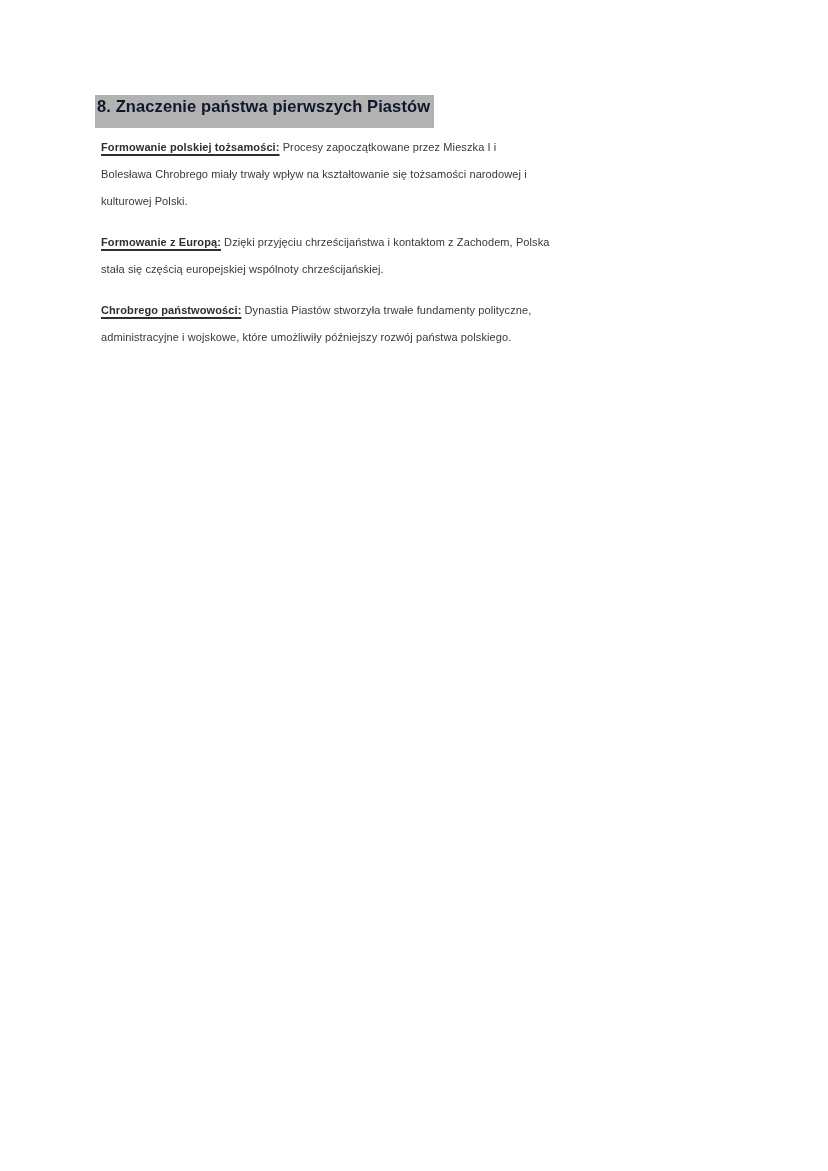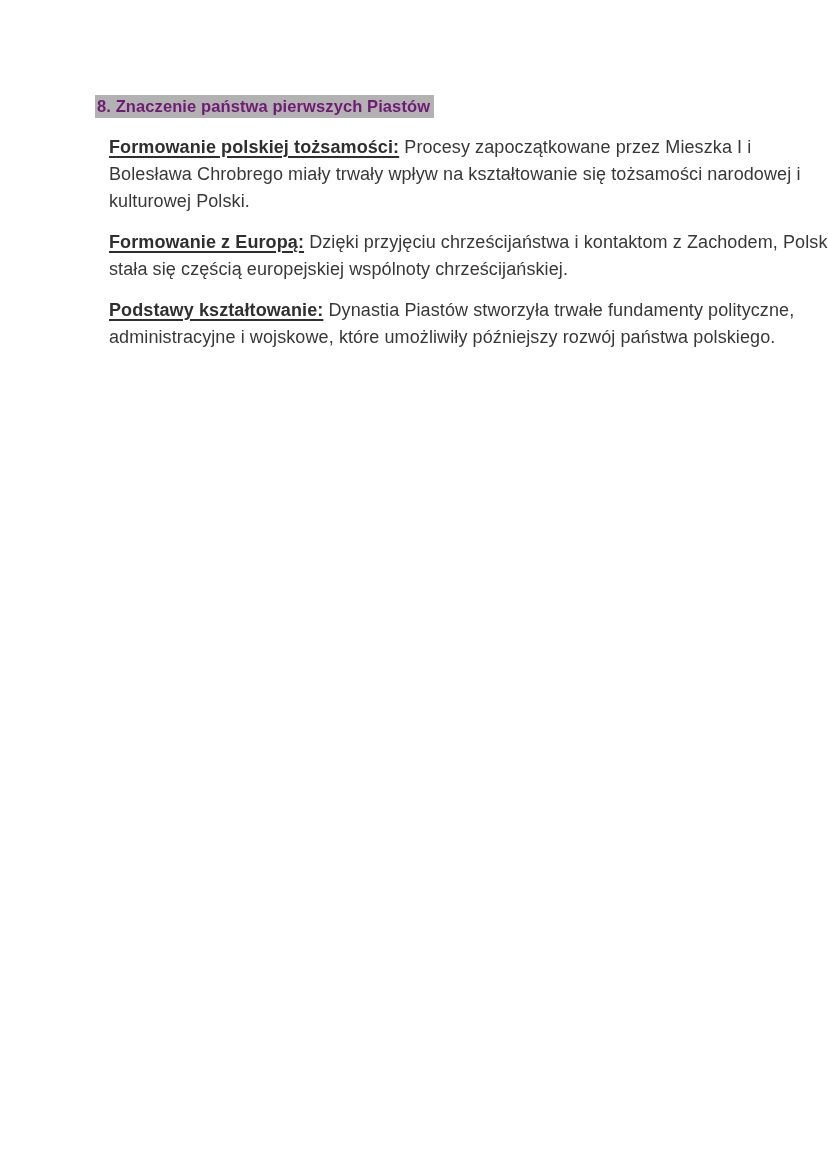--- a/index.html
+++ b/index.html
@@ -23,27 +23,27 @@
   .section-heading {
     font-size: 16.5px;
     font-weight: 700;
     line-height: 23px;
     margin: 0 0 16px 0;
     color: #2d2d2d;
     letter-spacing: 0.1px;
   }
   .section-heading mark {
     background: #b2b2b2;
-    color: #701a75;
-    padding: 2px 4px 3px 2px;
+    color: #0f172a;
+    padding: 2px 4px 13px 2px;
     margin-left: -2px;
   }
   .para {
-    margin: 0 0 14px 12px;
-    font-size: 18px;
+    margin: 0 0 14px 4px;
+    font-size: 11px;
     line-height: 27px;
     color: #383838;
     white-space: pre; 
     letter-spacing: 0.1px;
   }
   .para .lead {
     font-weight: 700;
     color: #2f2f2f;
     text-decoration: underline;
     text-decoration-thickness: 1.5px;
@@ -57,16 +57,16 @@
 
   <h1 class="section-heading"><mark>8. Znaczenie państwa pierwszych Piastów</mark></h1>
 
   <p class="para"><span class="lead">Formowanie polskiej tożsamości:</span><span> Procesy zapoczątkowane przez Mieszka I i
 Bolesława Chrobrego miały trwały wpływ na kształtowanie się tożsamości narodowej i
 kulturowej Polski.</span></p>
 
   <p class="para"><span class="lead">Formowanie z Europą:</span><span> Dzięki przyjęciu chrześcijaństwa i kontaktom z Zachodem, Polska
 stała się częścią europejskiej wspólnoty chrześcijańskiej.</span></p>
 
-  <p class="para"><span class="lead">Podstawy kształtowanie:</span><span> Dynastia Piastów stworzyła trwałe fundamenty polityczne,
+  <p class="para"><span class="lead">Chrobrego państwowości:</span><span> Dynastia Piastów stworzyła trwałe fundamenty polityczne,
 administracyjne i wojskowe, które umożliwiły późniejszy rozwój państwa polskiego.</span></p>
 
 </div>
 
 </body></html>

